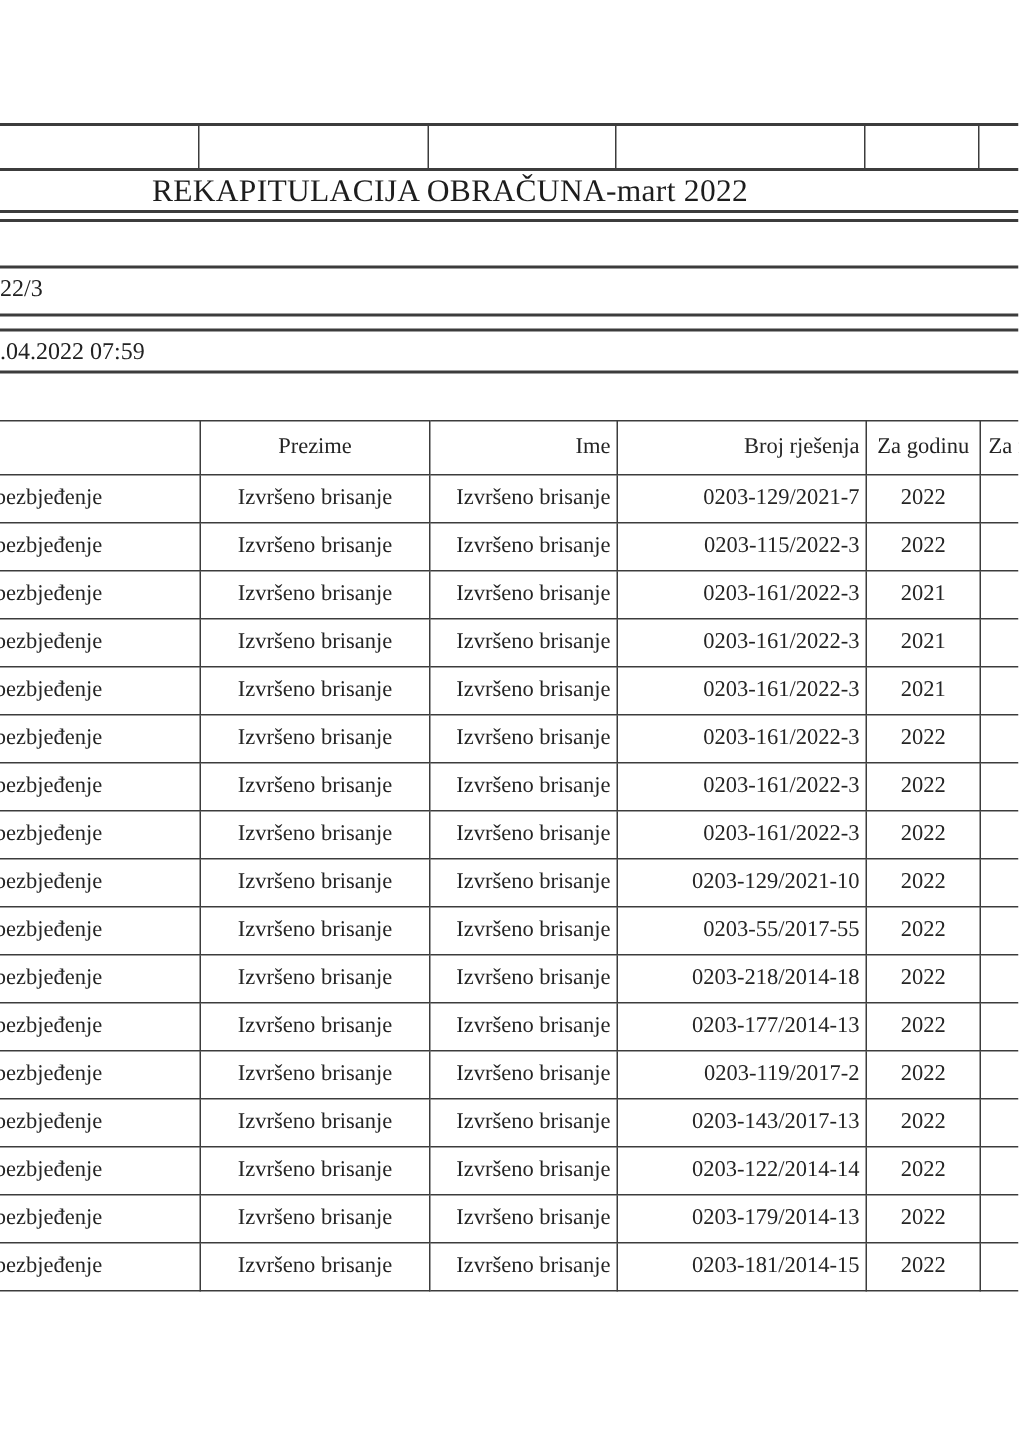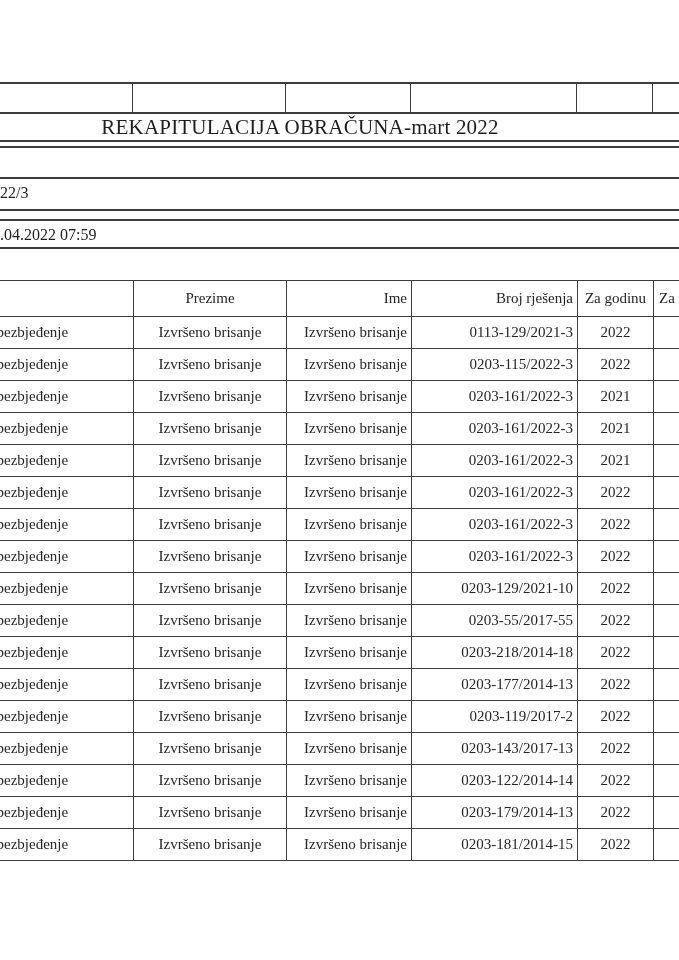--- a/index.html
+++ b/index.html
@@ -95,21 +95,21 @@
         <th class="c4">Broj rješenja</th>
         <th class="c5">Za godinu</th>
         <th class="c6">Za mjesec</th>
       </tr>
     </thead>
     <tbody id="rows-body">
     <tr>
       <td class="c1"><span class="cut-left">obezbjeđenje</span></td>
       <td class="c2">Izvršeno brisanje</td>
       <td class="c3">Izvršeno brisanje</td>
-      <td class="c4">0113-129/2021-3</td>
+      <td class="c4">0203-129/2021-7</td>
       <td class="c5">2022</td>
       <td class="c6"></td>
     </tr>
 
     <tr>
       <td class="c1"><span class="cut-left">obezbjeđenje</span></td>
       <td class="c2">Izvršeno brisanje</td>
       <td class="c3">Izvršeno brisanje</td>
       <td class="c4">0203-115/2022-3</td>
       <td class="c5">2022</td>

